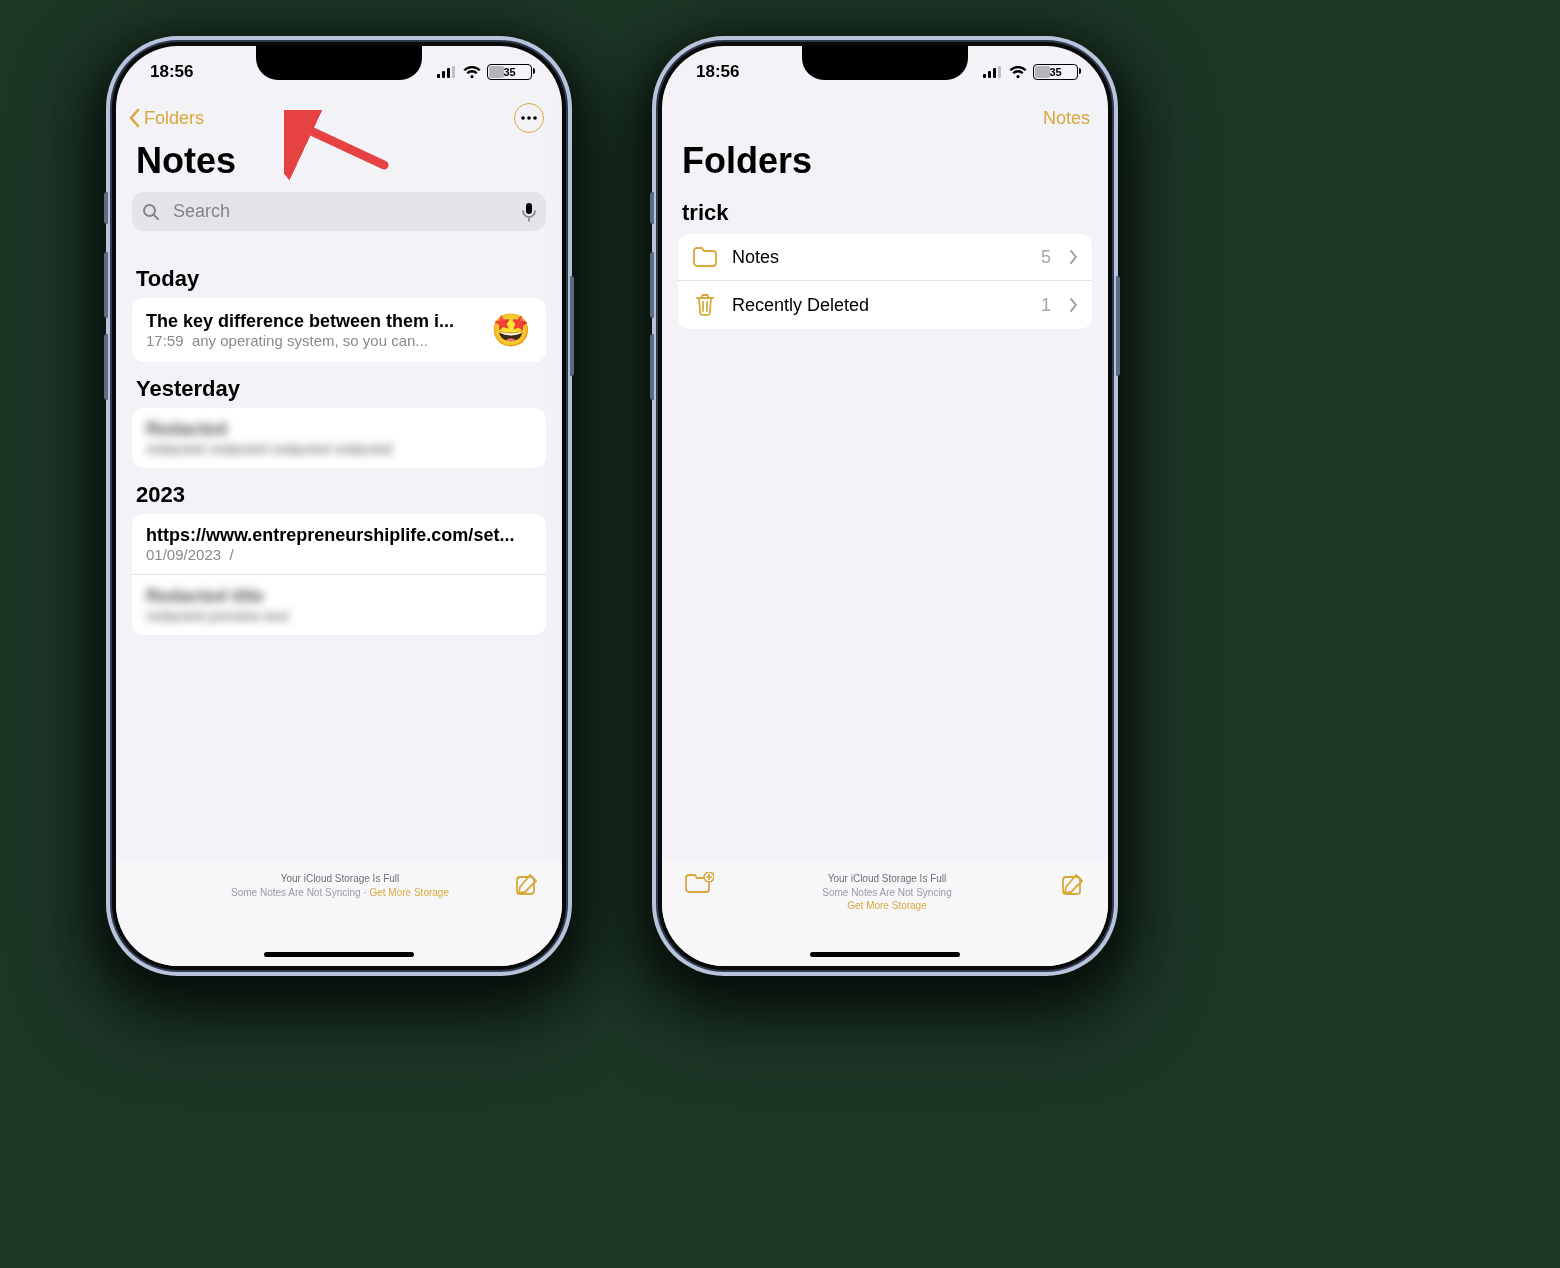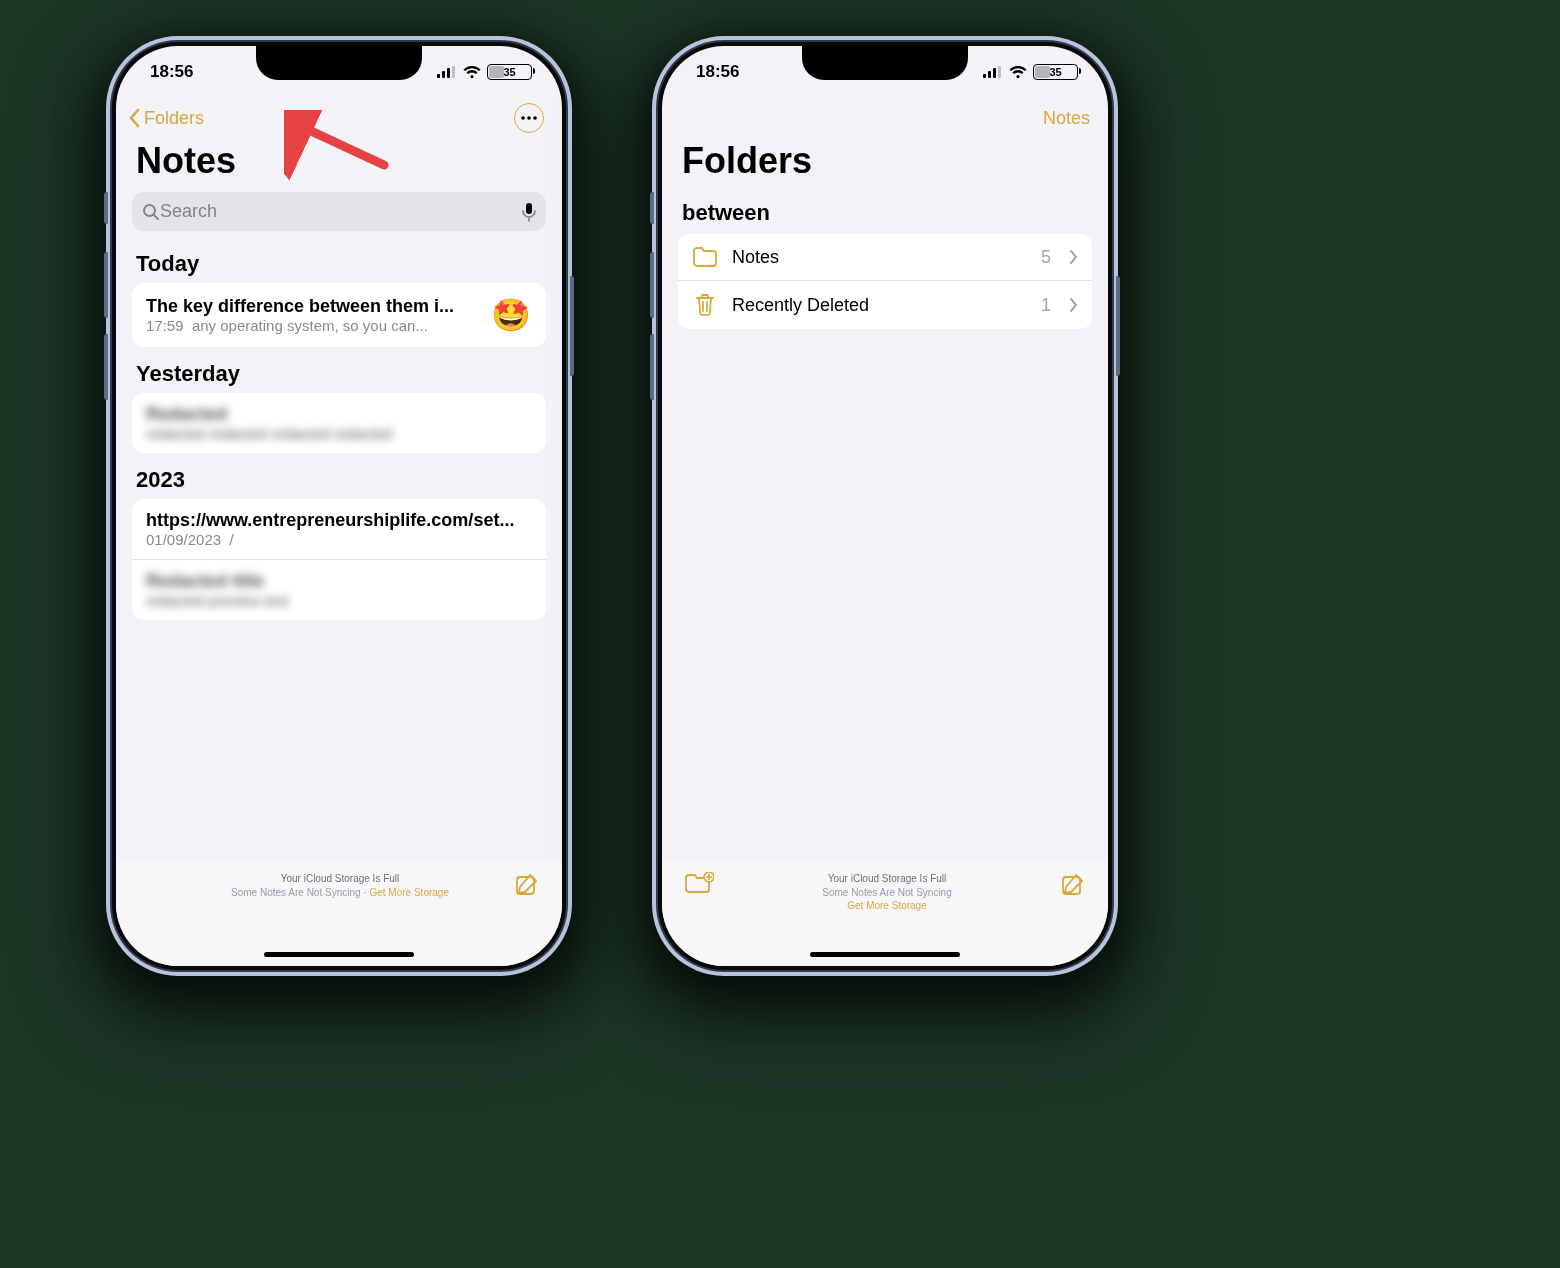--- a/index.html
+++ b/index.html
@@ -63,22 +63,22 @@
   .nav { display:flex; align-items:center; justify-content:space-between; padding:2px 18px 0 12px; height:36px;}
   .nav-back { display:flex; align-items:center; gap:2px; color:var(--accent); font-size:18px;}
   .nav-more-circle { width:28px; height:28px; border:1.6px solid var(--accent); border-radius:50%;
     display:flex; align-items:center; justify-content:center; color:var(--accent); font-size:16px; letter-spacing:1px;}
   .nav-edit { color:var(--accent); font-size:18px; }
 
   .big-title { font-size:36px; font-weight:700; padding:4px 20px 10px; }
 
   
   .search {
-    margin:0 16px 6px; background:#e3e3e8; border-radius:12px;
-    display:flex; align-items:center; padding:9px 10px; color:#838388; gap:0;
+    margin:0 16px 21px; background:#e3e3e8; border-radius:12px;
+    display:flex; align-items:center; padding:9px 10px; color:#838388; gap:13px;
   }
   .search svg { flex:0 0 auto; }
   .search .placeholder { flex:1; font-size:18px; color:#838388;}
   .mic { color:#838388; }
 
   
   .section-header { font-size:22px; font-weight:700; padding:14px 20px 6px;}
   .card { margin:0 16px; background:var(--bg-card); border-radius:12px; overflow:hidden; }
   .note-row { padding:11px 14px; display:flex; gap:0; align-items:center; }
   .note-row + .note-row { border-top:1px solid var(--divider); }
@@ -281,21 +281,21 @@
         </span>
       </div>
 
       <div class="nav">
         <span></span>
         <span class="nav-edit">Notes</span>
       </div>
 
       <div class="big-title">Folders</div>
 
-      <div class="group-title">between</div>
+      <div class="group-title">trick</div>
 
       <div class="card">
         <div class="folder-row">
           <span class="folder-icon">
             <svg width="26" height="22" viewBox="0 0 26 22">
                 <path fill="none" stroke="currentColor" stroke-width="1.8" d="M2 5a3 3 0 013-3h5l2 3h9a3 3 0 013 3v9a3 3 0 01-3 3H5a3 3 0 01-3-3V5z"></path>
               </svg>
           </span>
           <span class="folder-label">Notes</span>
           <span class="folder-count">5</span>

